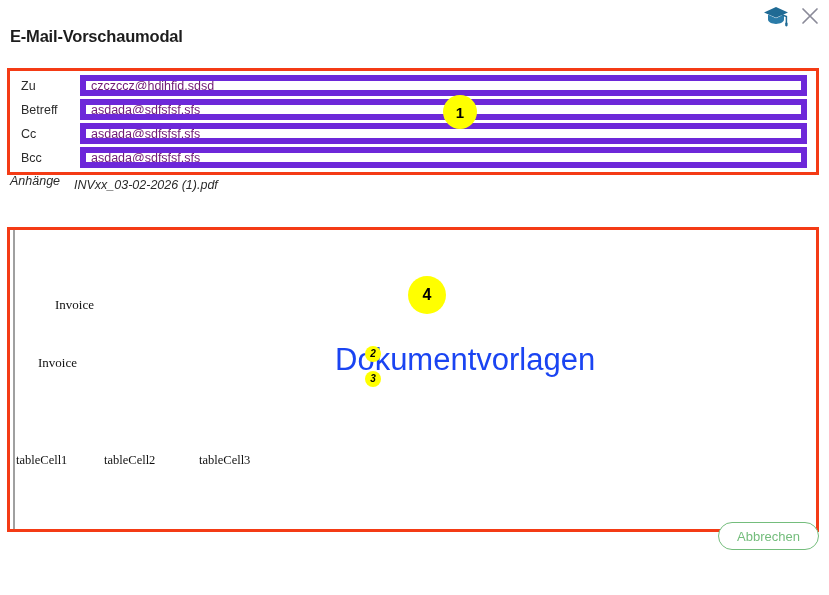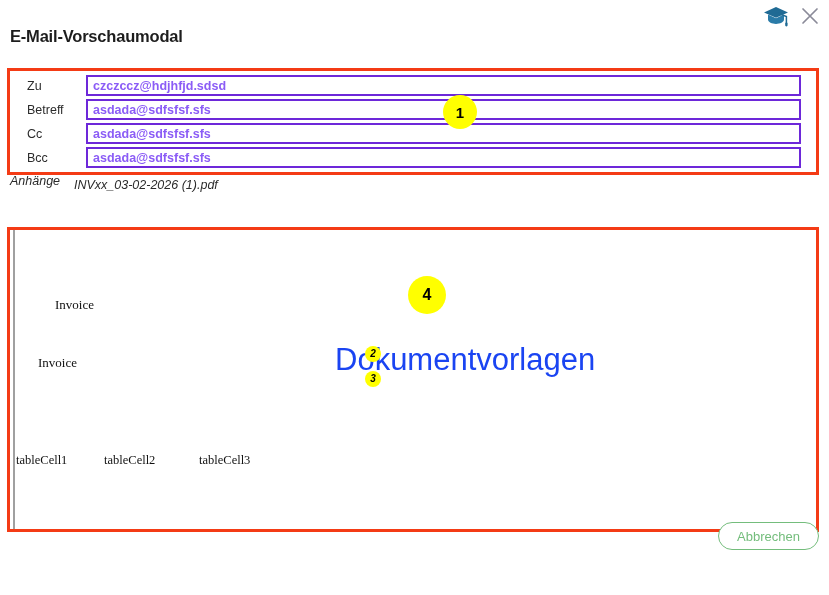--- a/index.html
+++ b/index.html
@@ -48,43 +48,42 @@
     width: 812px;
     border: 3px solid #f43b15;
     box-sizing: border-box;
     padding: 2px 0 2px 0;
     background: #ffffff;
   }
   .field-row {
     display: flex;
     align-items: center;
     height: 23px;
-    margin: 1px 12px;
+    margin: 1px 6px;
   }
   .field-label {
     width: 64px;
     flex: 0 0 64px;
     padding-left: 5px;
     font-size: 12.5px;
     color: #2b2b2b;
     box-sizing: border-box;
   }
   .field-input {
     flex: 1 1 auto;
     height: 21px;
     margin-right: 3px;
-    border: 2px solid #6d28d9;
-    background: #ffffff;
-    font-family: "Liberation Sans", sans-serif;
-    font-size: 12.5px;
-    color: #8b5cf6;
+    border: 6px solid #6d28d9;
+    background: #ffffff;
+    font-family: "Liberation Sans", sans-serif;
+    font-size: 12.5px;
+    color: #701a75;
     padding: 0 5px;
     box-sizing: border-box;
     outline: none;
-    font-weight: bold;
   }
 
   
   .badge {
     position: absolute;
     background: #ffff00;
     color: #000000;
     border-radius: 50%;
     display: flex;
     align-items: center;

